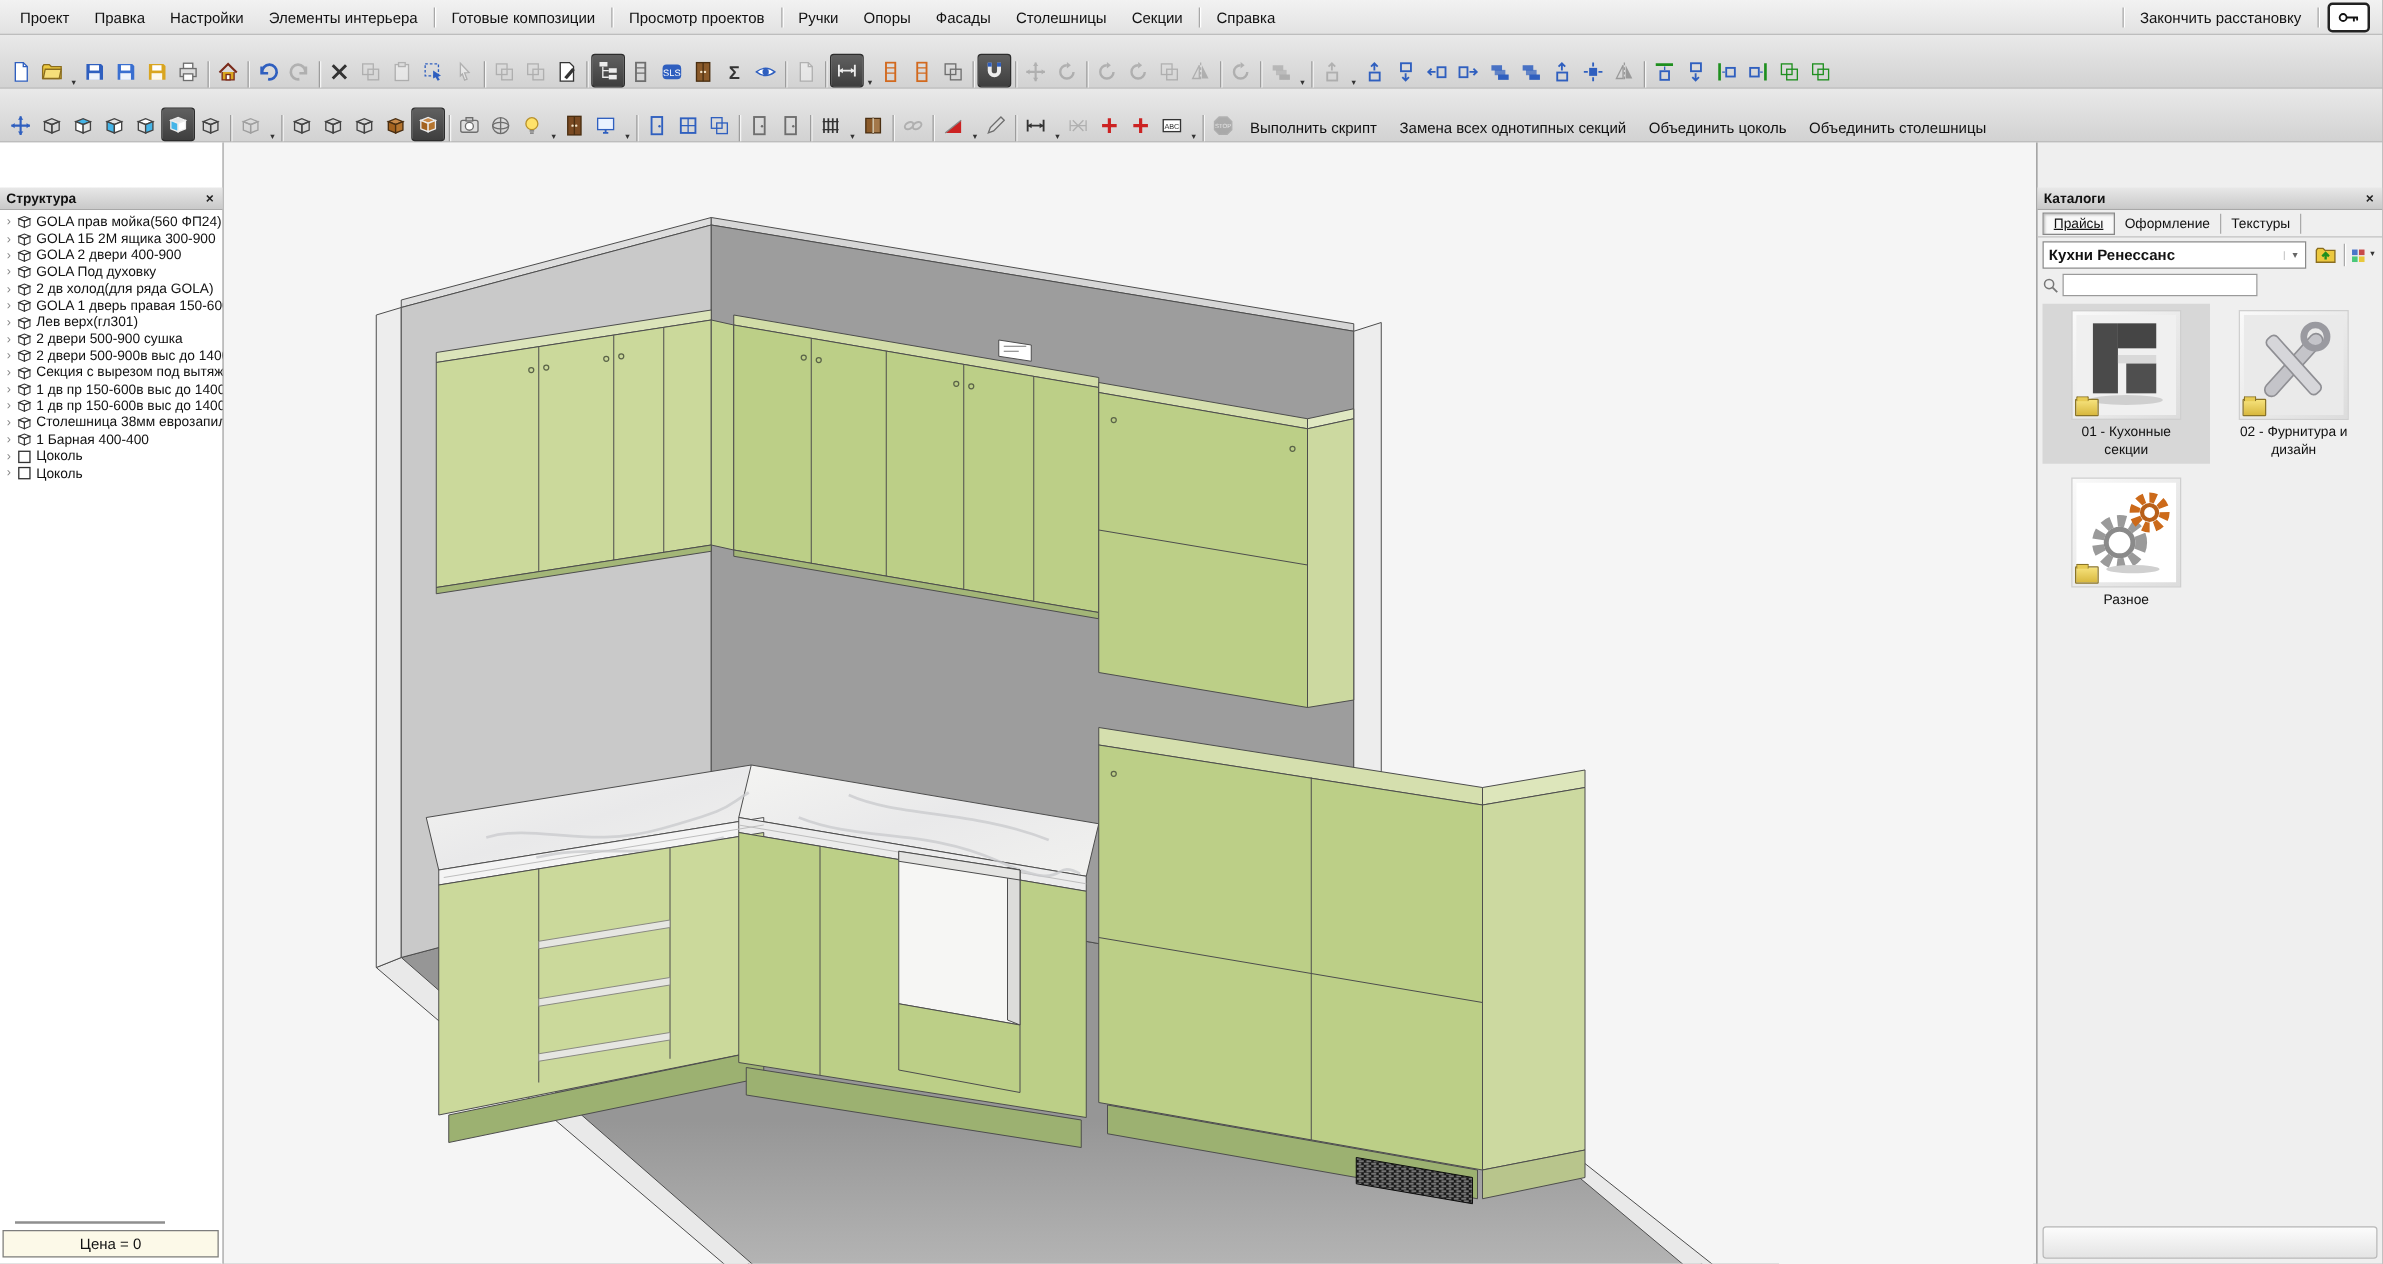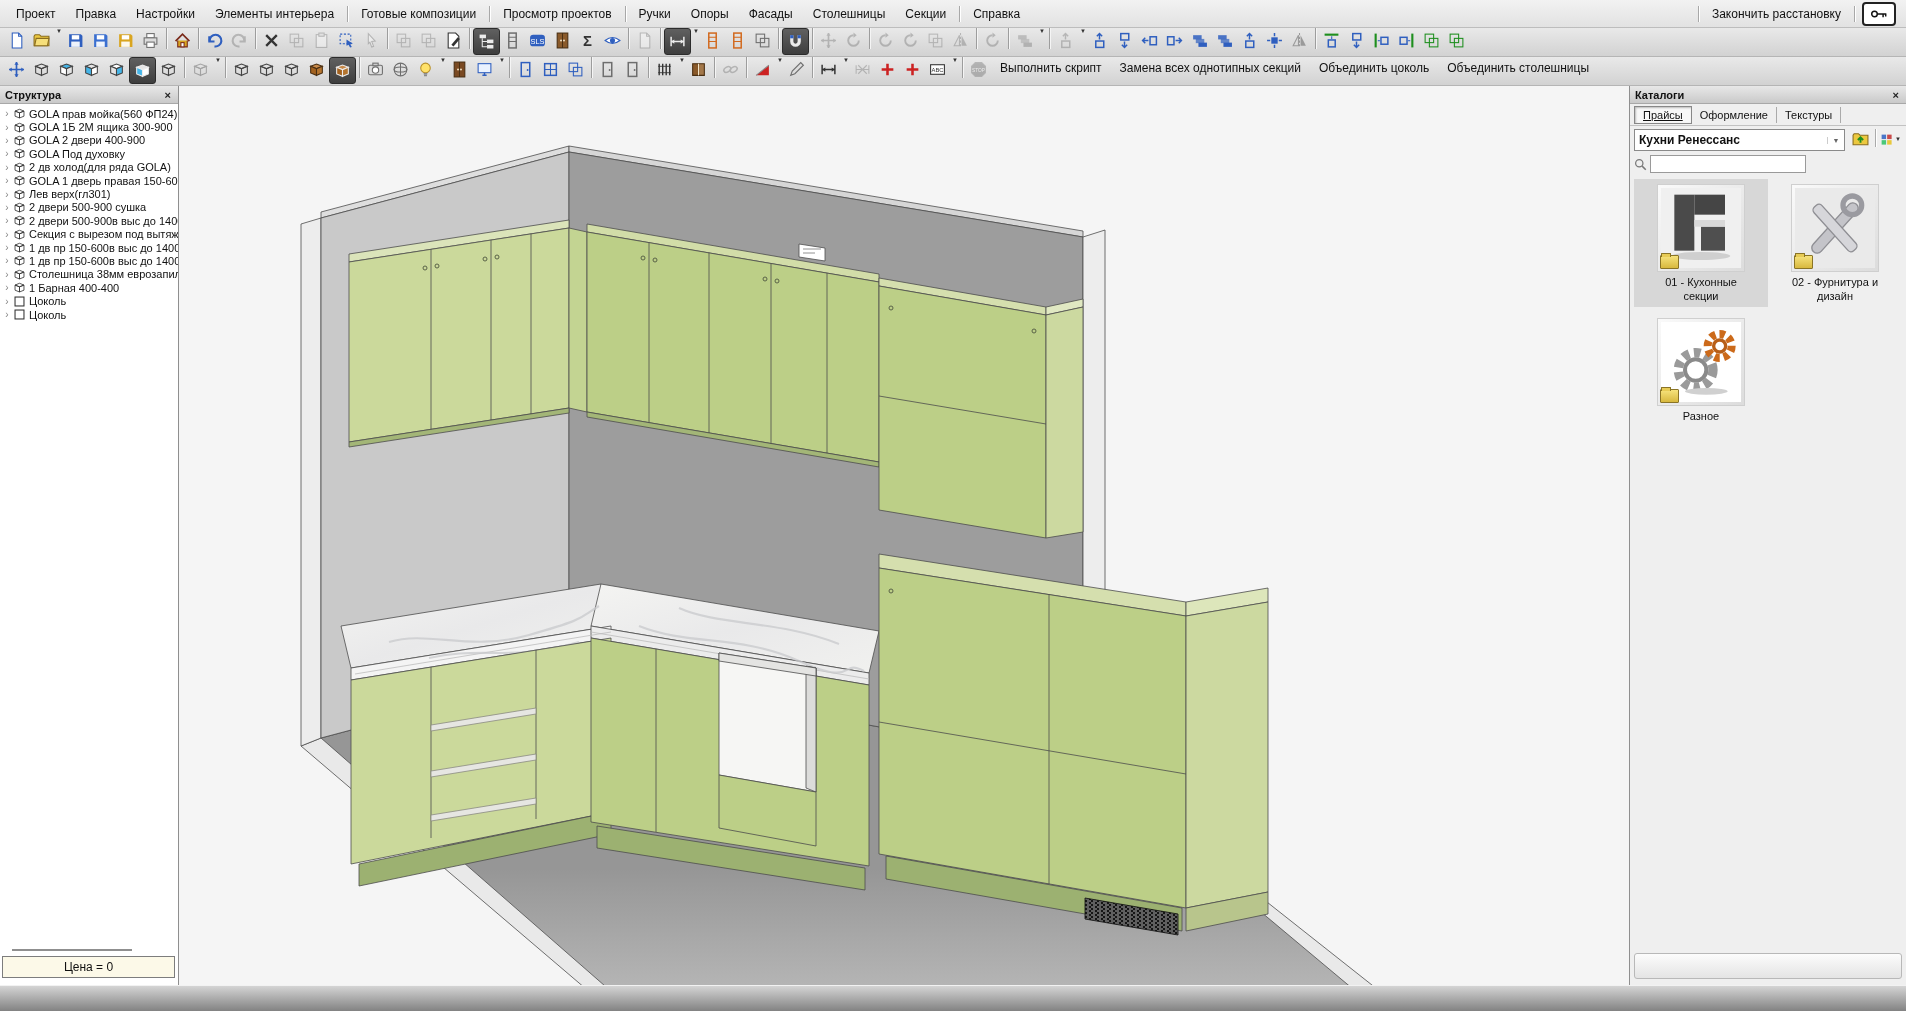--- a/index.html
+++ b/index.html
@@ -9,21 +9,21 @@
   #menubar{height:28px;background:linear-gradient(#f2f2f2,#e2e2e2);display:flex;align-items:center;
            border-bottom:1px solid #bdbdbd;padding:0 6px;box-sizing:border-box;}
   .mi{padding:3px 10px;white-space:nowrap;cursor:default;}
   .msep{width:1px;height:16px;background:#a8a8a8;margin:0 3px;box-shadow:1px 0 0 #fff;}
   #menu-spacer{flex:1;}
   #finish-btn{padding:3px 10px;white-space:nowrap;}
   #key-btn{width:30px;height:20px;border:2px solid #222;border-radius:4px;background:#fff;
            display:flex;align-items:center;justify-content:center;margin:0 4px;}
   #key-btn svg{width:18px;height:12px;color:#111;}
   
-  .toolbar{height:29px;background:linear-gradient(#e9e9e9,#d2d2d2);display:flex;align-items:flex-start;
+  .toolbar{height:43px;background:linear-gradient(#e9e9e9,#d2d2d2);display:flex;align-items:flex-end;
            padding:0 4px;box-sizing:border-box;border-bottom:1px solid #b5b5b5;}
   .tbi{width:25px;height:25px;display:flex;align-items:center;justify-content:center;border-radius:3px;
        position:relative;flex:0 0 auto;}
   .ig{width:17px;height:17px;display:block;}
   .tsep{width:1px;height:21px;background:#9d9d9d;margin:0 3px;box-shadow:1px 0 0 #f5f5f5;flex:0 0 auto;}
   .dd{font-size:6px;color:#333;margin-left:1px;flex:0 0 auto;width:8px;text-align:center;}
   .st-on{background:linear-gradient(#606060,#3e3e3e);border:1px solid #2c2c2c;color:#ececec;}
   .st-on .ig{color:#ececec;}
   .st-dis{opacity:.38;filter:grayscale(1);}
   .ic-blue{color:#2f5fbf;} .ic-blue2{color:#3a6fd0;} .ic-gold{color:#d9a520;} .ic-yellow{color:#dcb63a;}
@@ -35,37 +35,37 @@
   .cb-front{color:#444;--ft:#e4e4e4;--ff:#45b5e8;--fs:#fff;}
   .cb-side{color:#444;--ft:#fff;--ff:#e4e4e4;--fs:#45b5e8;}
   .ct{color:#4a2f12;--ft:#c88a4a;--ff:#a3621f;--fs:#b5752f;}
   .tb-textbtn{padding:4px 9px;white-space:nowrap;color:#111;}
   
   #content{display:flex;height:899px;}
   
   #left-panel{width:178px;background:#fff;border-right:1px solid #8f8f8f;box-shadow:-1px 0 0 #fff inset;
               position:relative;flex:0 0 auto;}
   .panel-hdr{height:17px;background:linear-gradient(#e8e8e8,#c9c9c9);display:flex;align-items:center;
-             padding:0 5px;font-weight:bold;font-size:11px;border-bottom:1px solid #a8a8a8;}
+             padding:0 5px;font-weight:bold;font-size:11px;border-bottom:1px solid #a8a8a8;margin-top:36px;}
   .panel-hdr .x{margin-left:auto;font-size:11px;color:#222;padding:0 2px;}
   #tree{padding:3px 0 0 2px;overflow:hidden;}
   .trow{display:flex;align-items:center;height:13.4px;font-size:11px;white-space:nowrap;overflow:hidden;}
   .trow .ar{color:#888;width:10px;font-size:10px;text-align:center;flex:0 0 auto;}
   .trow .tic{width:13px;height:13px;margin:0 3px 0 1px;flex:0 0 auto;color:#333;}
   #price-line{position:absolute;left:12px;bottom:34px;width:120px;height:2px;background:#8f8f8f;}
   #price-box{position:absolute;left:2px;right:3px;bottom:7px;height:20px;border:1px solid #7d7d7d;
              background:#fcf9e8;display:flex;align-items:center;justify-content:center;font-size:12px;}
   
   #viewport{flex:1;background:#f5f5f5;position:relative;overflow:hidden;}
   
   #right-panel{width:276px;background:#efefef;border-left:1px solid #8f8f8f;position:relative;flex:0 0 auto;}
   #cat-tabs{display:flex;align-items:center;height:20px;padding:1px 4px 0;font-size:11px;border-bottom:1px solid #c2c2c2;}
   .cat-tab{padding:2px 8px;border-right:1px solid #aaa;}
   .cat-tab.active{text-decoration:underline;border:1px solid #888;background:#f8f8f8;box-shadow:inset 1px 1px 2px #bbb;}
-  #combo-row{display:flex;padding:3px 4px;}
+  #combo-row{display:flex;align-items:center;padding:3px 4px;}
   #combo{flex:1;height:20px;border:1px solid #8a8a8a;background:#fff;display:flex;align-items:center;}
   #combo .val{flex:1;font-weight:bold;font-size:12px;padding:0 4px;white-space:nowrap;overflow:hidden;}
   #combo .chev{width:16px;text-align:center;color:#666;font-size:7px;border-left:1px solid #ccc;}
   .mini-btn{width:22px;height:20px;display:flex;align-items:center;justify-content:center;margin-left:4px;}
   .mini-btn svg{width:17px;height:17px;}
   #combo-sep{width:1px;height:18px;background:#aaa;margin-left:4px;box-shadow:1px 0 0 #fff;}
   #search-row{display:flex;align-items:center;padding:1px 4px 4px;}
   #search-row svg{width:13px;height:13px;color:#777;margin-right:3px;flex:0 0 auto;}
   #search-input{width:148px;height:16px;border:1px solid #9a9a9a;background:#fff;font-size:11px;padding:0 3px;}
   #cat-grid{display:grid;grid-template-columns:1fr 1fr;padding:2px 4px;row-gap:6px;}

